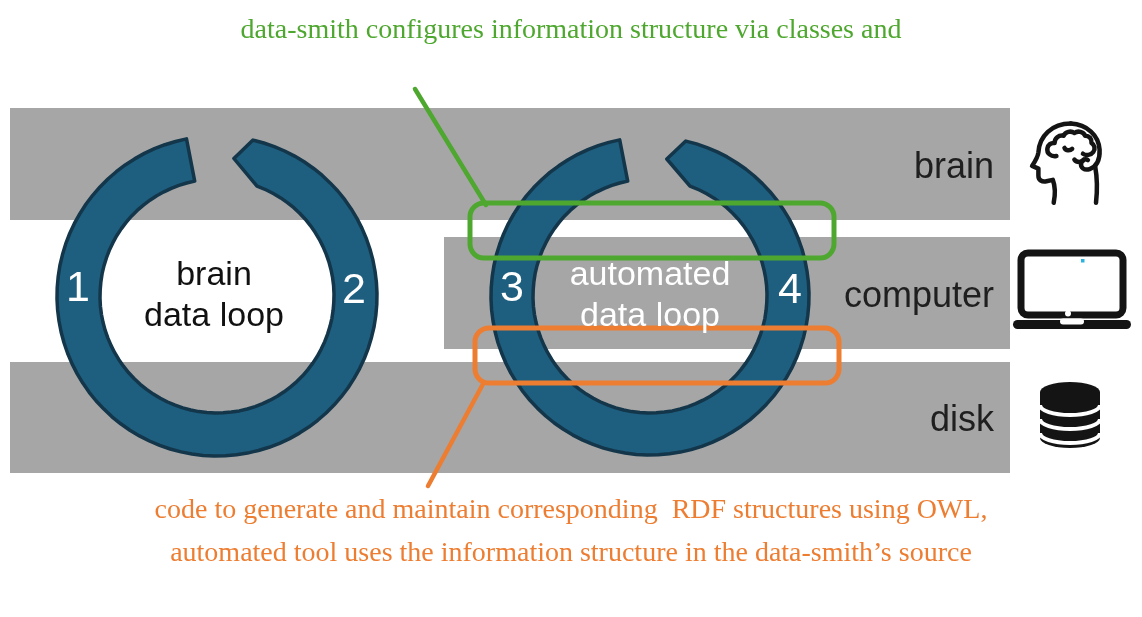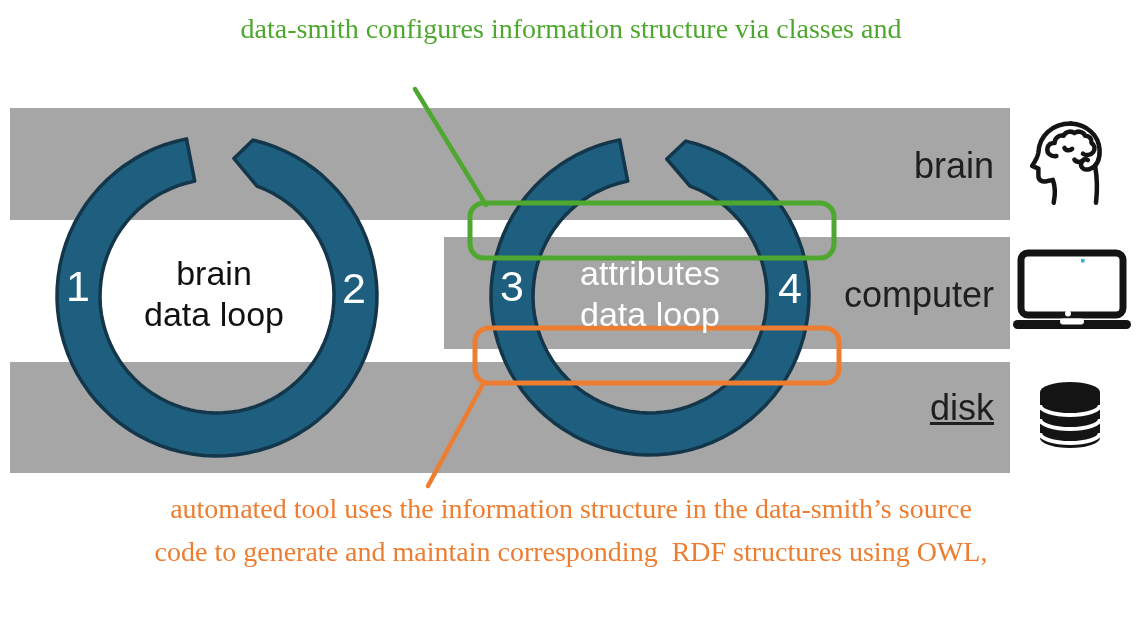--- a/index.html
+++ b/index.html
@@ -106,31 +106,31 @@
       <path d="M2 38 A30 10 0 0 0 62 38" fill="none" stroke="#ffffff" stroke-width="4"></path>
       <path d="M2 52 A30 10 0 0 0 62 52" fill="none" stroke="#ffffff" stroke-width="4"></path>
     </g>
   </svg>
 
   <div class="loop-label dark">
     <div>brain</div>
     <div>data loop</div>
   </div>
   <div class="loop-label light">
-    <div>attributes</div>
+    <div>automated</div>
     <div>data loop</div>
   </div>
 
   <div class="loop-num" style="left:78px;  top:286px;">1</div>
   <div class="loop-num" style="left:354px; top:288px;">2</div>
   <div class="loop-num" style="left:512px; top:286px;">3</div>
   <div class="loop-num" style="left:790px; top:288px;">4</div>
 
   <div class="band-label" style="top:272px;">computer</div>
   <div class="band-label" style="top:143px;">brain</div>
-  <div class="band-label" style="top:385px;text-decoration:underline;">disk</div>
+  <div class="band-label" style="top:396px;">disk</div>
 
   <div class="note orange">
+    <div>code to generate and maintain corresponding  RDF structures using OWL,</div>
     <div>automated tool uses the information structure in the data-smith’s source</div>
-    <div>code to generate and maintain corresponding  RDF structures using OWL,</div>
   </div>
 
 </div>
 
 </body></html>

